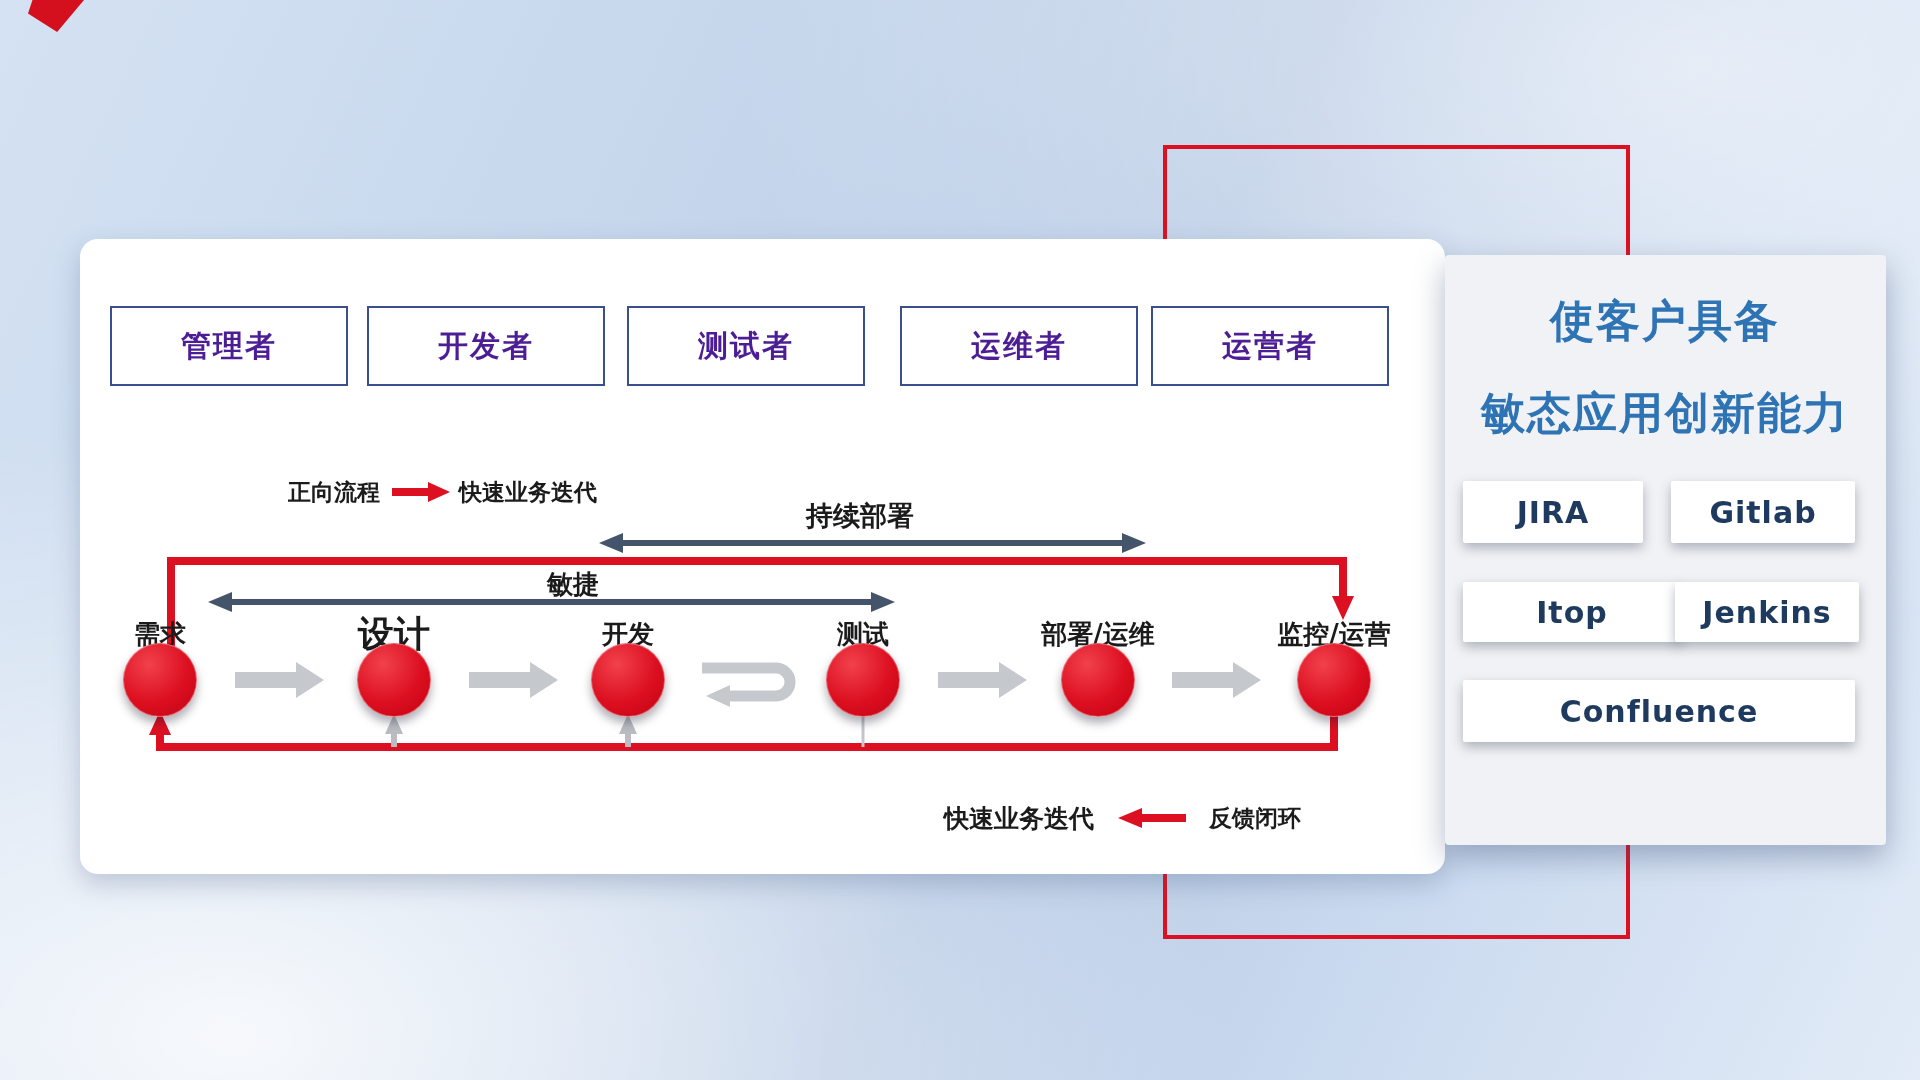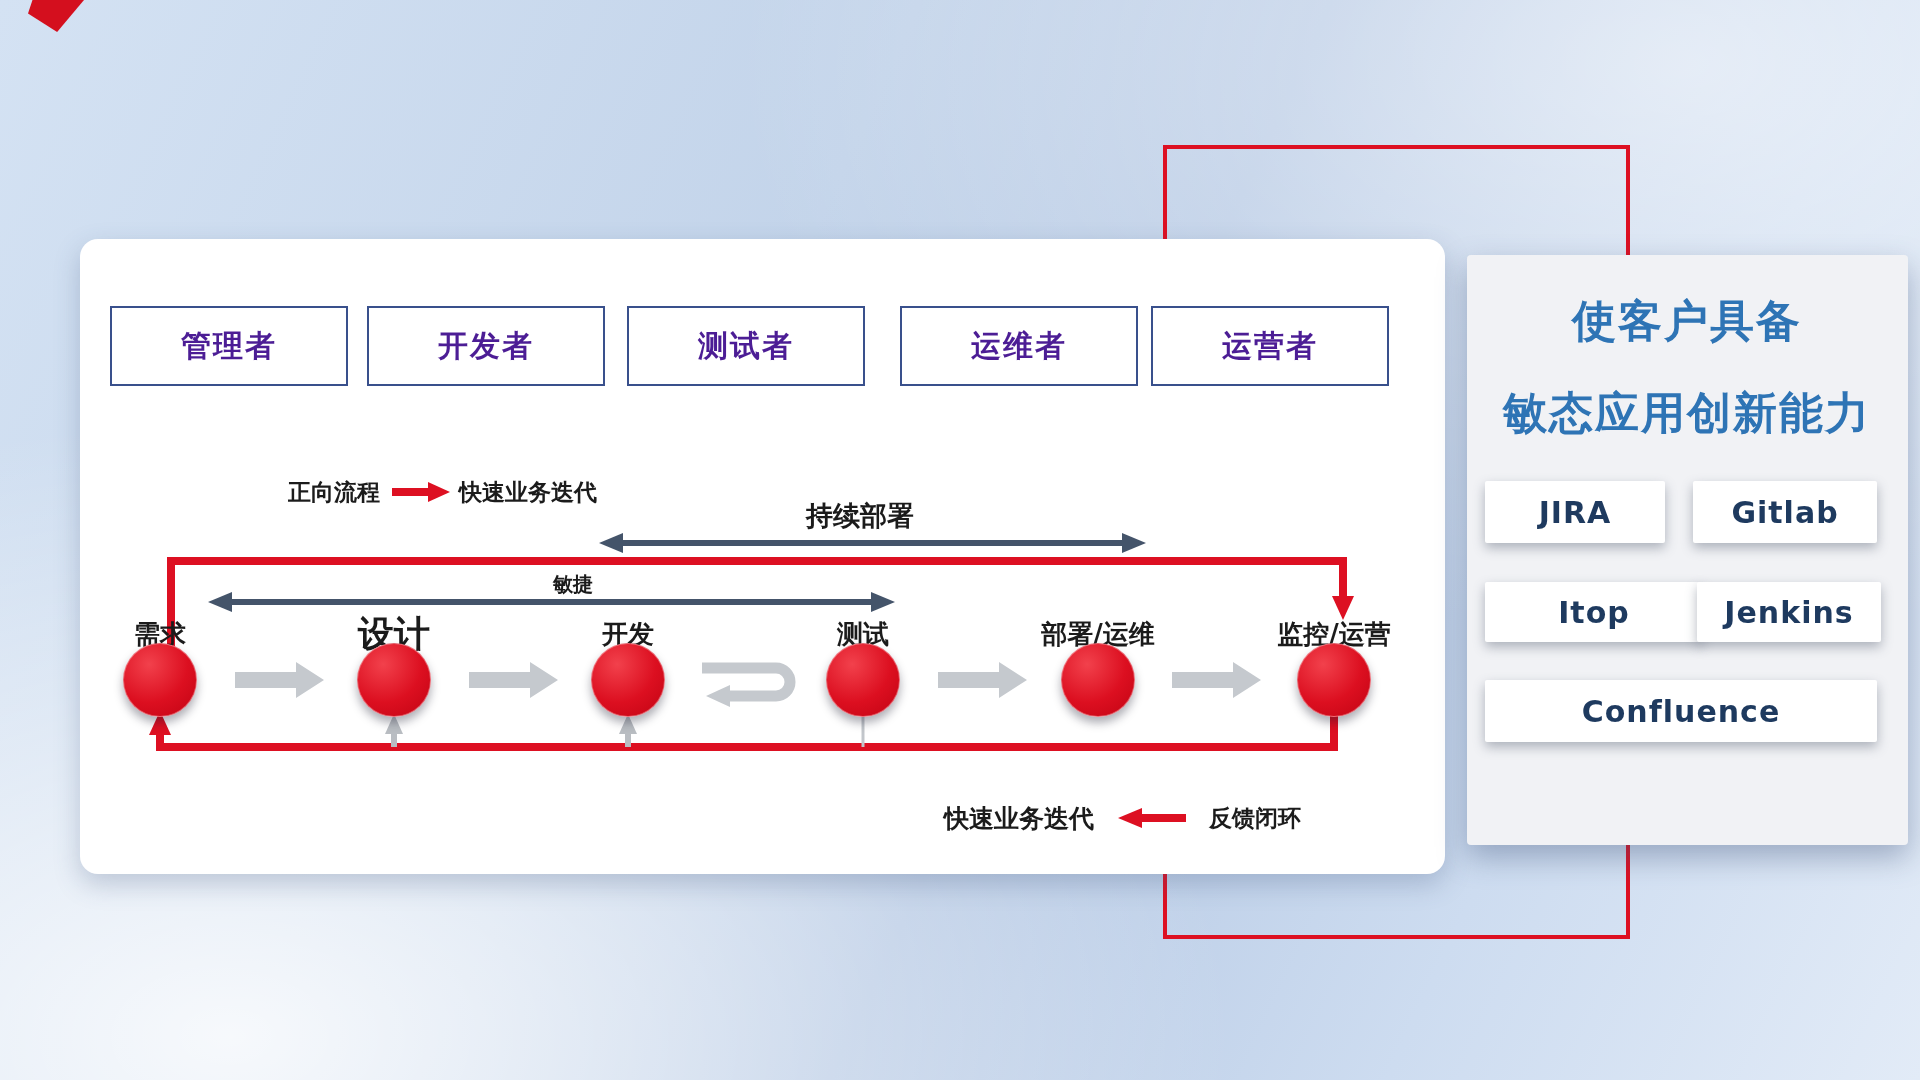--- a/index.html
+++ b/index.html
@@ -47,21 +47,21 @@
     position: absolute; width: 72px; height: 72px; border-radius: 50%;
     transform: translate(-50%, -50%);
     background: radial-gradient(circle at 35% 28%, #f2414c 0%, #dc0f20 55%, #c10313 100%);
     box-shadow: 0 6px 10px rgba(20, 20, 40, .35);
     border: 1px solid rgba(255,255,255,.35);
     z-index: 4;
   }
   .panel {
     left: 1445px; top: 255px; width: 441px; height: 590px;
     background: #f1f2f5; border-radius: 4px;
-    box-shadow: 0 12px 30px rgba(60, 80, 120, .4); z-index: 6; margin-left: 22px;
+    box-shadow: 0 12px 30px rgba(60, 80, 120, .4); z-index: 6;
   }
   .panel-title {
     position: absolute; transform: translate(-50%, -50%); white-space: nowrap;
     font-weight: bold; font-size: 44px; color: #2e74b5; letter-spacing: 2px;
   }
   .tool-btn {
     position: absolute; background: #ffffff; border-radius: 2px;
     box-shadow: 0 5px 12px rgba(70, 80, 100, .4);
     display: flex; align-items: center; justify-content: center;
     font-weight: bold; font-size: 30px; color: #1e3a5f; letter-spacing: 1px;
@@ -156,21 +156,21 @@
     <g>
       <line x1="1140" y1="818" x2="1186" y2="818" stroke="#dd1022" stroke-width="8"></line>
       <polygon points="1142,808 1142,828 1118,818" fill="#dd1022"></polygon>
     </g>
   </svg>
 
   <div class="clabel lz" style="left:334px;top:492px;font-size:23px">正向流程</div>
   <div class="clabel lz" style="left:528px;top:492px;font-size:23px">快速业务迭代</div>
 
   <div class="clabel lz" style="left:860px;top:516px;font-size:27px">持续部署</div>
-  <div class="clabel lz" style="left:573px;top:584px;font-size:20px">敏捷</div>
+  <div class="clabel lz" style="left:573px;top:584px;font-size:26px">敏捷</div>
 
   <div class="clabel lz" style="left:1019px;top:818px;font-size:25px">快速业务迭代</div>
   <div class="clabel lz" style="left:1255px;top:818px;font-size:23px">反馈闭环</div>
 
   <div class="clabel lz" style="left:160px;top:634px;font-size:26px">需求</div>
   <div class="clabel lz" style="left:394px;top:634px;font-size:36px">设计</div>
   <div class="clabel lz" style="left:628px;top:634px;font-size:26px">开发</div>
   <div class="clabel lz" style="left:863px;top:634px;font-size:26px">测试</div>
   <div class="clabel lz" style="left:1098px;top:634px;font-size:26px">部署/运维</div>
   <div class="clabel lz" style="left:1334px;top:634px;font-size:26px">监控/运营</div>

